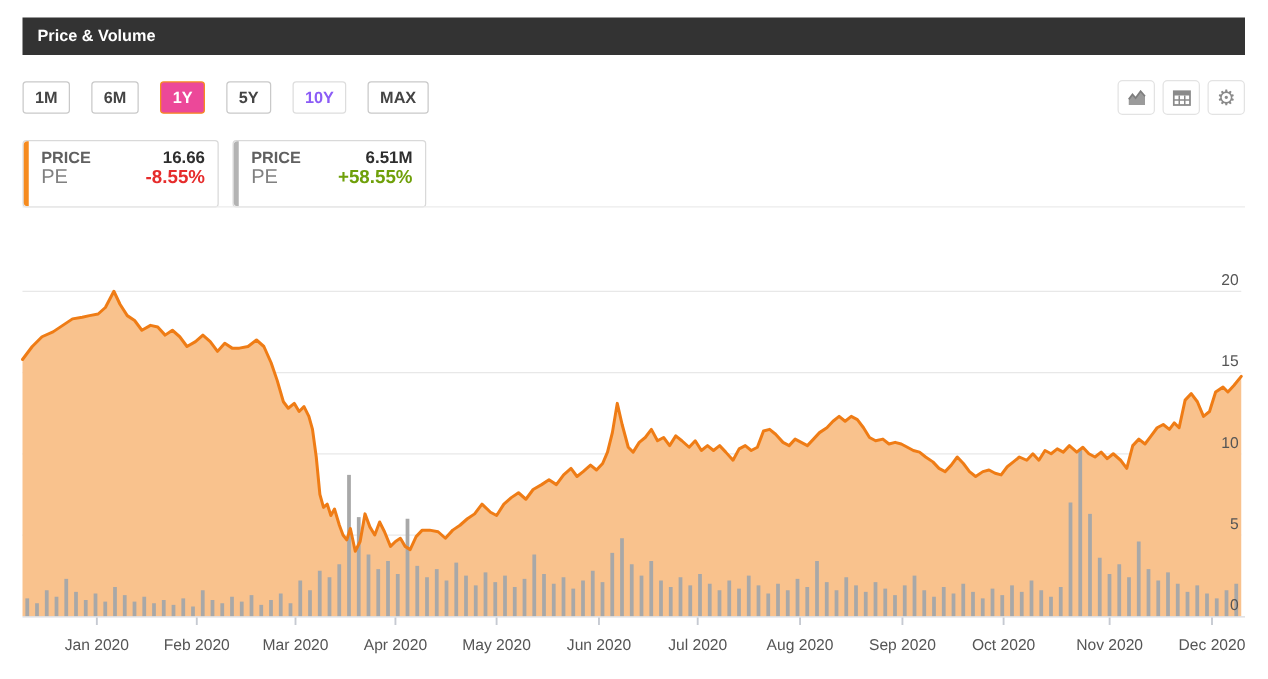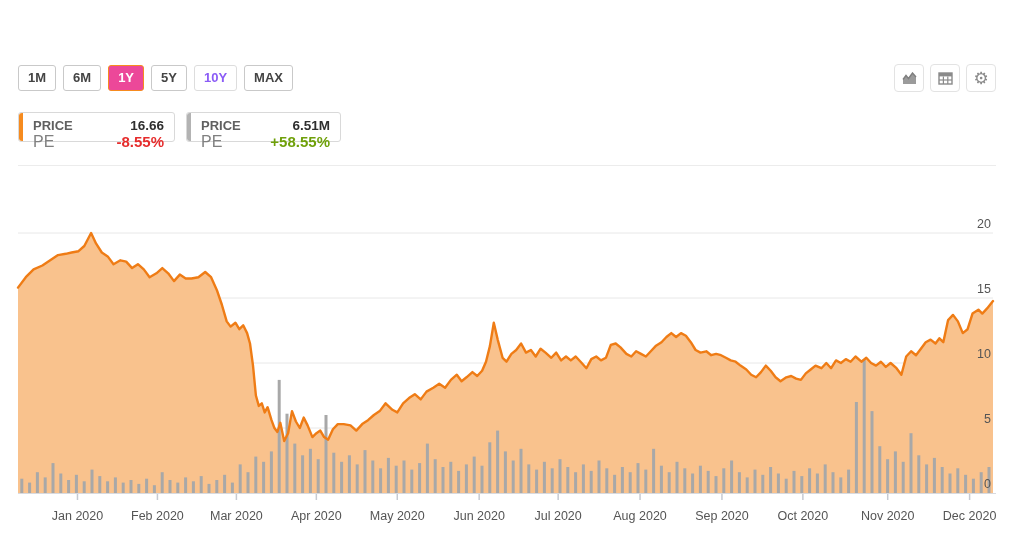--- a/index.html
+++ b/index.html
@@ -3,33 +3,33 @@
 <meta charset="utf-8">
 <style>
   html,body{margin:0;padding:0;background:#fff;}
   #app{position:relative;width:1014px;height:543px;background:#fff;overflow:hidden;
        font-family:"Liberation Sans",sans-serif;-webkit-font-smoothing:antialiased;}
   
   .hdr{position:absolute;left:18px;top:14px;width:978px;height:30px;background:#333;
        color:#fff;font-size:13px;font-weight:bold;line-height:30px;padding-left:12px;
        box-sizing:border-box;}
   
-  .ranges{position:absolute;left:18px;top:65px;display:flex;gap:7px;}
+  .ranges{position:absolute;left:18px;top:65px;display:flex;gap:17px;}
   .rbtn{height:26px;line-height:24px;padding:0 9px;background:#fff;border:1px solid #c9c9c9;
         border-radius:3px;font-size:13px;font-weight:bold;color:#444;cursor:pointer;
         box-sizing:border-box;font-family:inherit;}
   .rbtn.active{background:#f68b1f;border-color:#f68b1f;color:#fff;}
   .rbtn.disabled{color:#8b5cf6;border-color:#ddd;cursor:default;}
   
   .tools{position:absolute;right:18px;top:64px;display:flex;gap:6px;}
   .ibtn{width:30px;height:28px;border:1px solid #e3e3e3;border-radius:4px;background:#fff;
         display:flex;align-items:center;justify-content:center;color:#8a8a8a;cursor:pointer;padding:0;}
   .gear{font-size:17px;line-height:1;color:#8a8a8a;}
   
-  .card{position:absolute;top:112px;height:30px;background:#fff;border:1px solid #d9d9d9;
+  .card{position:absolute;top:112px;height:54px;background:#fff;border:1px solid #d9d9d9;
         border-radius:3px;box-sizing:border-box;padding:5px 10px 4px 14px;cursor:pointer;}
   .card .accent{position:absolute;left:0;top:0;bottom:0;width:4px;border-radius:3px 0 0 3px;}
   .card .row{display:flex;justify-content:space-between;align-items:baseline;line-height:16px;}
   .card .lab{font-size:13px;font-weight:bold;color:#606060;}
   .card .val{font-size:13.5px;font-weight:bold;color:#2e2e2e;}
   .card .sub{font-size:16px;color:#808080;}
   .card .chg{font-size:15px;font-weight:bold;}
   #card-price{left:18px;width:157px;}
   #card-volume{left:186px;width:155px;}
   
@@ -200,20 +200,21 @@
       <text x="887.7" y="520" text-anchor="middle" font-size="12.5" fill="#555">Nov 2020</text>
       <line x1="969.6" y1="494" x2="969.6" y2="500" stroke="#c6cad2" stroke-width="1.5"></line>
       <text x="969.6" y="520" text-anchor="middle" font-size="12.5" fill="#555">Dec 2020</text>
       <text x="991" y="488" text-anchor="end" font-size="12.5" fill="#555">0</text>
       <text x="991" y="423" text-anchor="end" font-size="12.5" fill="#555">5</text>
       <text x="991" y="358" text-anchor="end" font-size="12.5" fill="#555">10</text>
       <text x="991" y="293" text-anchor="end" font-size="12.5" fill="#555">15</text>
       <text x="991" y="228" text-anchor="end" font-size="12.5" fill="#555">20</text>
     </svg>
 
+  <div class="hdr">Price &amp; Volume</div>
 
   <div class="ranges">
     <button class="rbtn">1M</button>
     <button class="rbtn">6M</button>
     <button class="rbtn active" style="background: #ec4899; border-color: rgb(246, 139, 31);">1Y</button>
     <button class="rbtn">5Y</button>
     <button class="rbtn disabled">10Y</button>
     <button class="rbtn">MAX</button>
   </div>
 

